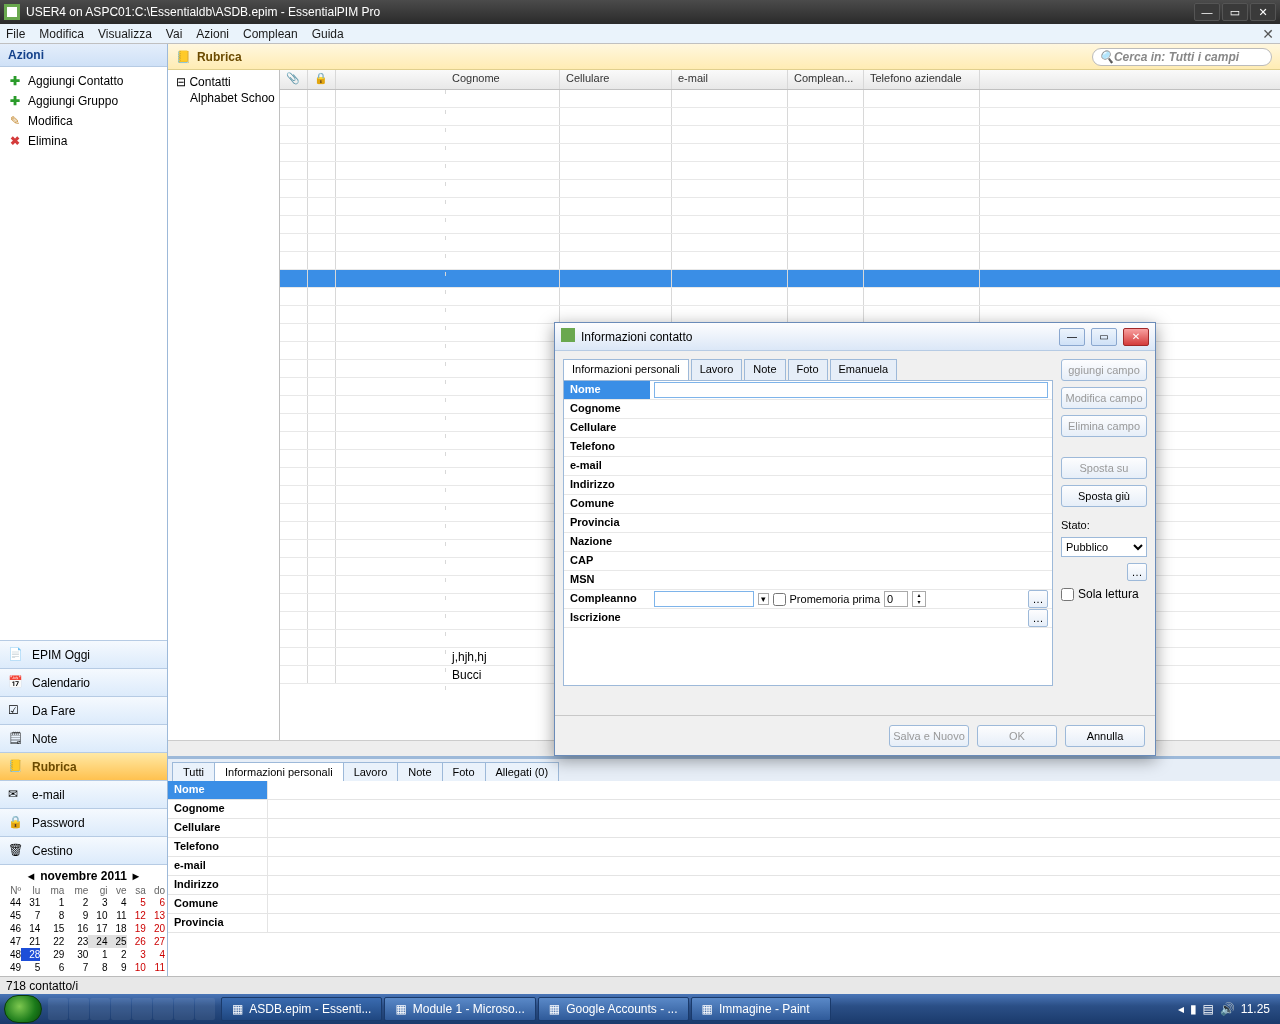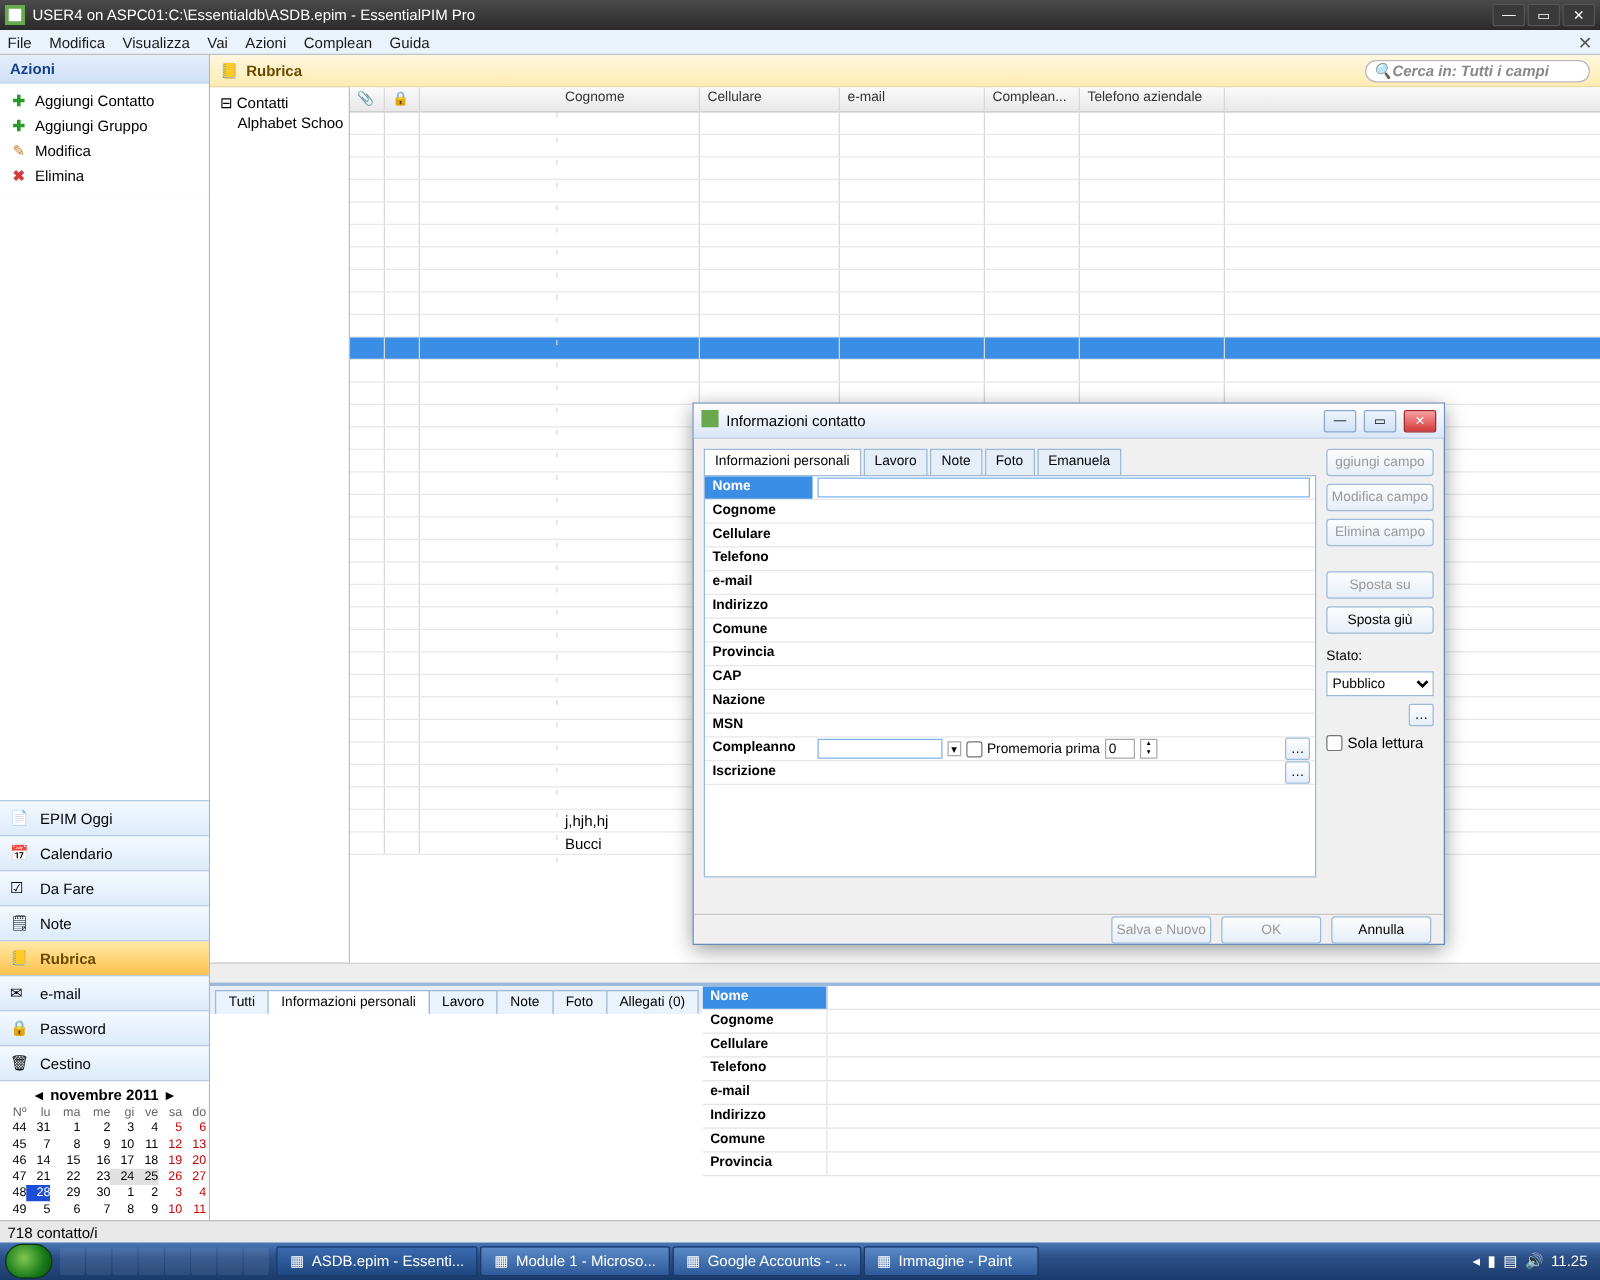--- a/index.html
+++ b/index.html
@@ -50,21 +50,21 @@
 .grid-header { display:flex; height:20px; background:linear-gradient(#fafafa,#e8e8e8); border-bottom:1px solid #c0c0c0;}
 .grid-header .col, .grid-row .cell { border-right:1px solid #d8d8d8; padding:2px 6px; overflow:hidden; white-space:nowrap;}
 .grid-header .col { font-size:11px; color:#333;}
 .grid-rows { position:absolute; top:20px; left:0; right:0; bottom:0; overflow:hidden;}
 .grid-row { display:flex; height:18px; border-bottom:1px solid #e8e8e8;}
 .grid-row.selected { background:#3a8ee6;}
 .col-w-clip{width:28px;} .col-w-lock{width:28px;} .col-w-nome{width:110px;margin-top:20px;} .col-w-cognome{width:114px;} .col-w-cell{width:112px;} .col-w-email{width:116px;} .col-w-comp{width:76px;} .col-w-tel{width:116px;}
 .hscroll { height:16px; background:#eee; border-top:1px solid #ccc;}
 
 
-.detail-pane { height:190px; border-top:3px solid #9db9d9; display:flex; flex-direction:row;justify-content:flex-end;}
+.detail-pane { height:220px; border-top:3px solid #9db9d9; display:flex; flex-direction:column;justify-content:flex-end;}
 .detail-tabs { height:22px; display:flex; align-items:flex-end; background:#e7eef7; padding:0 4px; gap:0;}
 .detail-tab { padding:3px 10px; border:1px solid #9db9d9; border-bottom:none; background:#eaf2fb; font-size:11px; margin-right:-1px; cursor:default;}
 .detail-tab.active { background:#fff; }
 .detail-grid { flex:1; overflow:auto; background:#fff;}
 .detail-grid .drow { display:flex; height:19px; border-bottom:1px solid #e4e4e4;}
 .detail-grid .dlabel { width:100px; padding:2px 6px; font-weight:bold; font-size:11px; border-right:1px solid #e4e4e4;}
 .detail-grid .dlabel.active { background:#3a8ee6; color:#fff;}
 .detail-grid .dval { flex:1; padding:2px 6px;}
 
 
@@ -82,21 +82,21 @@
 .dialog-form .frow { display:flex; height:19px; border-bottom:1px solid #e8e8e8;}
 .dialog-form .flabel { width:86px; padding:2px 6px; font-weight:bold; font-size:11px;}
 .dialog-form .flabel.active { background:#3a8ee6; color:#fff;}
 .dialog-form .fval { flex:1; padding:1px 4px; display:flex; align-items:center; gap:4px;}
 .dialog-form .fval input[type=text] { flex:1; border:1px solid #7eb4ea; height:16px; padding:0 2px; font-size:11px;}
 .dialog-right { width:86px; display:flex; flex-direction:column; gap:6px;}
 .side-btn { height:22px; border:1px solid #9db9d9; background:linear-gradient(#fdfdfe,#e6eef8); font-size:11px; border-radius:3px; cursor:default; display:flex; align-items:center; justify-content:center; overflow:hidden; white-space:nowrap;}
 .side-btn.disabled { color:#999; }
 .dialog-right .lbl { font-size:11px; margin-top:6px;}
 .dialog-right select { height:20px; border:1px solid #9db9d9; background:#fff; font-size:11px;}
-.dialog-footer { height:24px; border-top:1px solid #c8c8c8; display:flex; align-items:center; justify-content:flex-end; gap:8px; padding:0 10px;margin-top:21px;}
+.dialog-footer { height:40px; border-top:1px solid #c8c8c8; display:flex; align-items:center; justify-content:flex-end; gap:8px; padding:0 10px;margin-top:21px;}
 .dlg-btn { width:80px; height:22px; border:1px solid #9db9d9; background:linear-gradient(#fdfdfe,#e6eef8); border-radius:3px; font-size:11px; display:flex; align-items:center; justify-content:center; cursor:default;}
 .dlg-btn.disabled { color:#999;}
 .ellipsis-btn { width:20px; height:18px; border:1px solid #9db9d9; background:linear-gradient(#fdfdfe,#e6eef8); border-radius:2px; font-size:11px; display:flex; align-items:center; justify-content:center;}
 .mini-input { width:56px; height:16px; border:1px solid #aaa; font-size:11px; padding:0 2px;}
 .spinner { width:14px; height:16px; border:1px solid #aaa; display:flex; flex-direction:column;}
 .spinner div{flex:1; font-size:6px; text-align:center; line-height:7px;}
 
 
 .taskbar { position:absolute; bottom:0; left:0; right:0; height:30px; background:linear-gradient(#4a76b8,#2b4f86 40%,#1a3a6b); display:flex; align-items:center; padding:0 4px; gap:2px;}
 .start-orb { width:38px; height:28px; border-radius:14px; background:radial-gradient(circle at 40% 40%, #7ec850,#1a7a1a 60%, #0a4a0a); border:1px solid #0a3a0a;}
@@ -744,25 +744,25 @@
           </div>
           <div class="frow">
             <div class="flabel">Comune</div>
             <div class="fval"></div>
           </div>
           <div class="frow">
             <div class="flabel">Provincia</div>
             <div class="fval"></div>
           </div>
           <div class="frow">
+            <div class="flabel">Nazione</div>
+            <div class="fval"></div>
+          </div>
+          <div class="frow">
             <div class="flabel">CAP</div>
-            <div class="fval"></div>
-          </div>
-          <div class="frow">
-            <div class="flabel">Nazione</div>
             <div class="fval"></div>
           </div>
           <div class="frow">
             <div class="flabel">MSN</div>
             <div class="fval"></div>
           </div>
           <div class="frow">
             <div class="flabel">Compleanno</div>
             <div class="fval">
               <input class="mini-input" type="text" style="">

